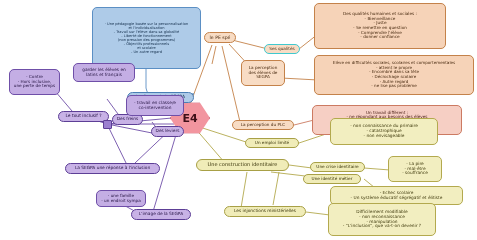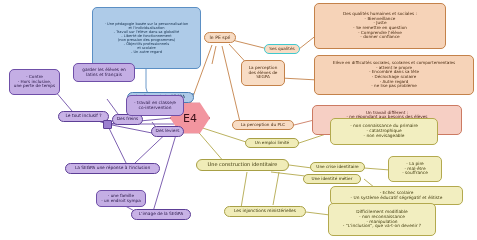--- a/index.html
+++ b/index.html
@@ -38,21 +38,21 @@
   .yellowpill{background:#f0ecb8;border-color:#a8a046;color:#3b360c;}
   .cyanring{background:#f8dcc4;border-color:#3fc9cf;border-width:1.5px;color:#4a2c12;}
 
   .pill{border-radius:9px;}
   .hex{
     position:absolute;
     background:#f2959f;
     border:1px solid #c2566b;
     color:#3d1018;
     display:flex;align-items:center;justify-content:center;
-    font-weight:normal;
+    font-weight:bold;
     clip-path:polygon(25% 2%,75% 2%,100% 50%,75% 98%,25% 98%,0% 50%);
     border-radius:3px;
   }
 </style>
 </head>
 <body>
 
 <div id="canvas">
 
   <svg id="edges" viewBox="0 0 477 240">

